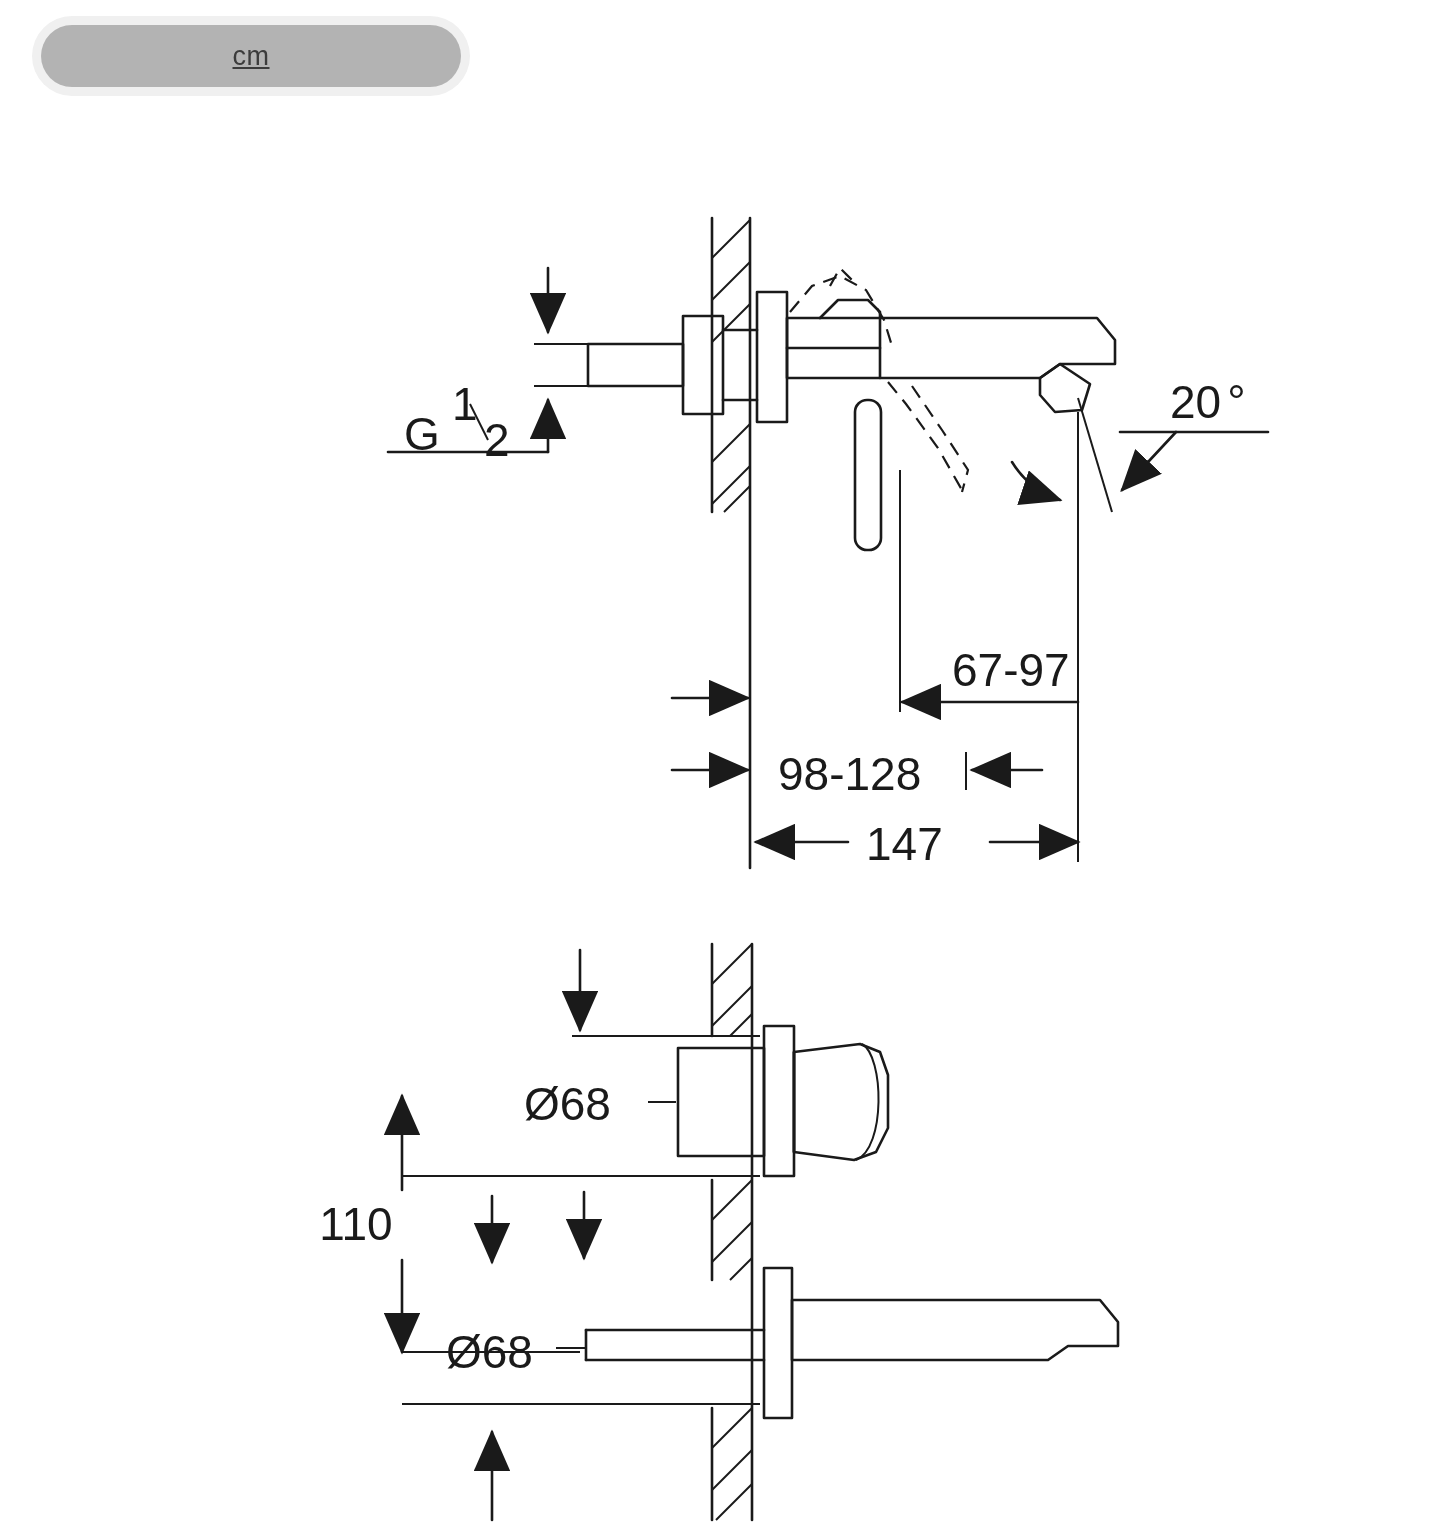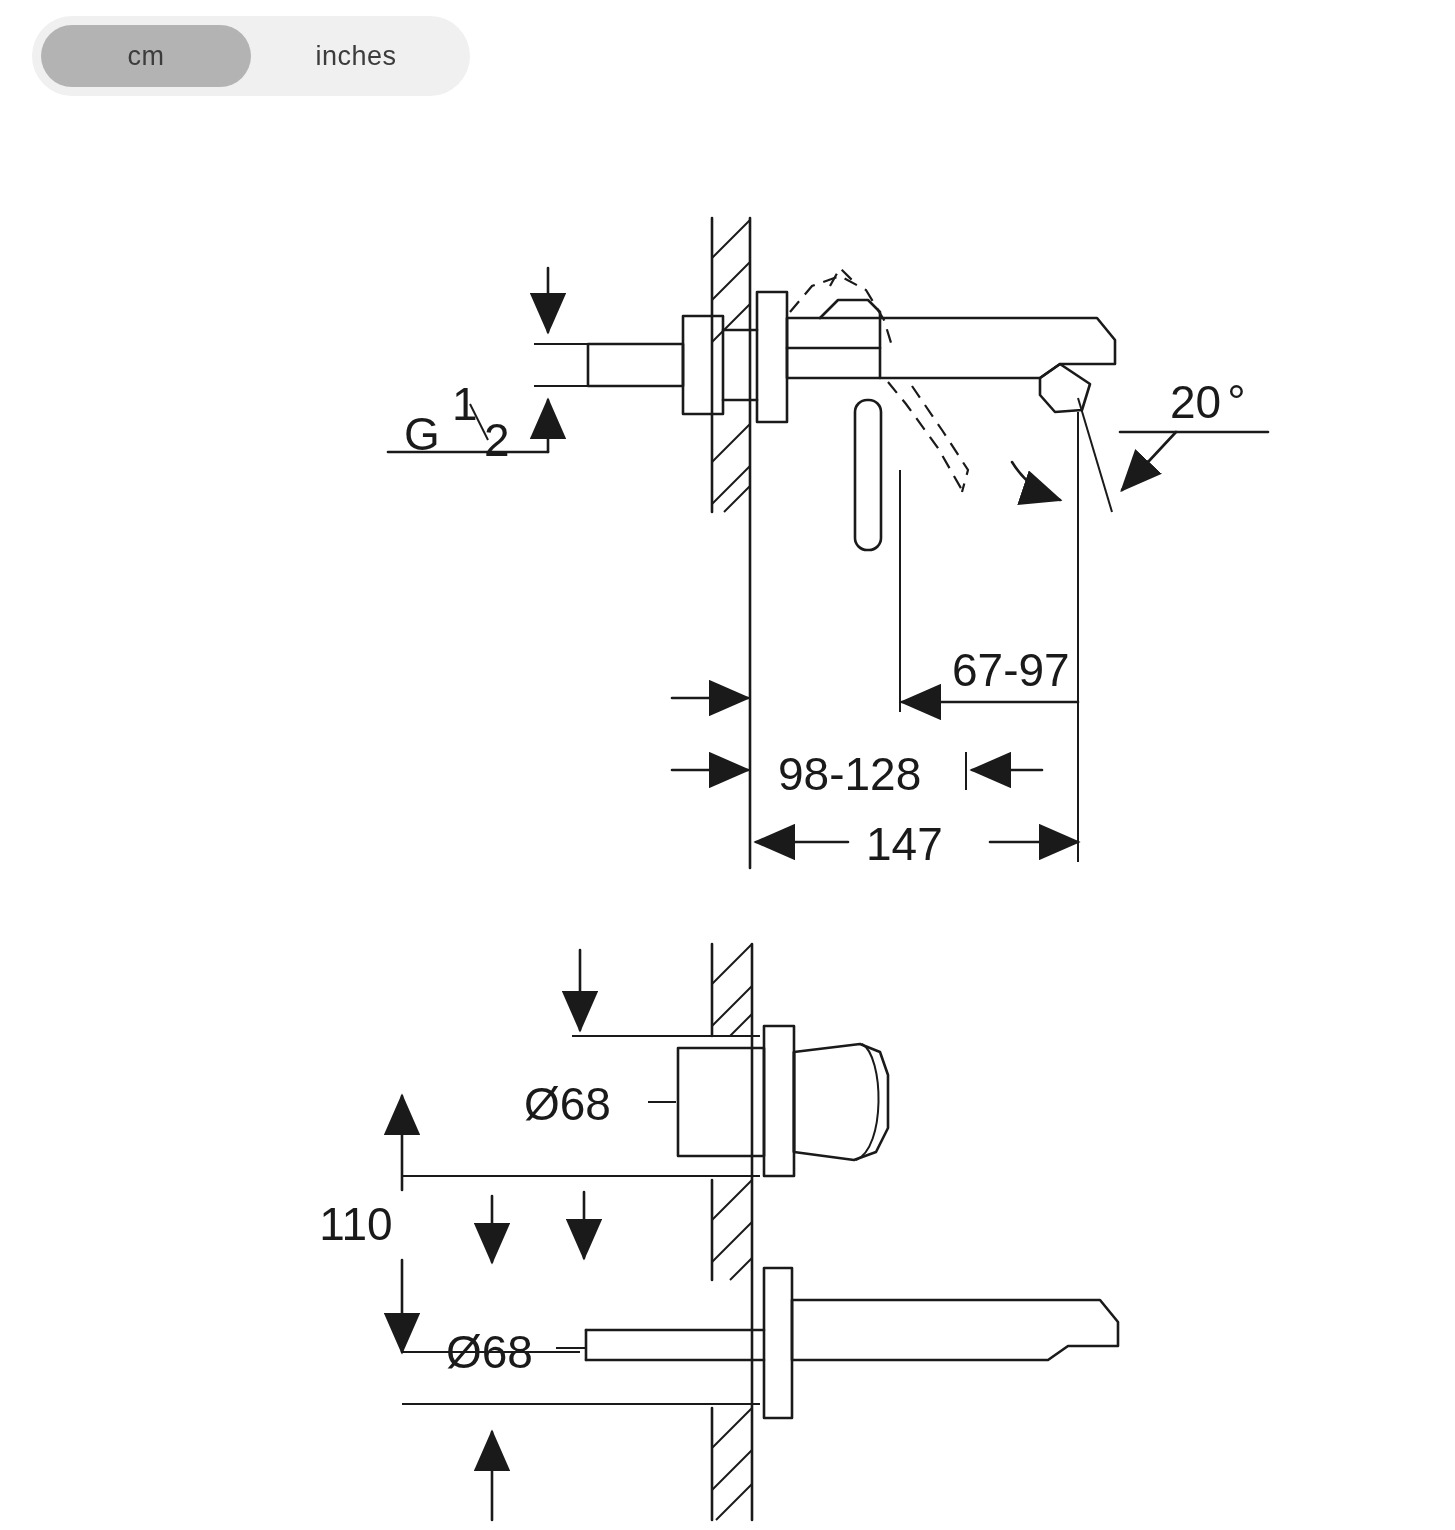--- a/index.html
+++ b/index.html
@@ -37,20 +37,21 @@
     align-items: center;
     justify-content: center;
     font-size: 27px;
     color: #3c3c3c;
     letter-spacing: 0.5px;
     cursor: pointer;
     user-select: none;
     background: transparent;
     border: none;
     font-family: "Liberation Sans", sans-serif;
+    text-decoration: underline;
   }
   .unit-btn.active {
     background: #b3b3b3;
   }
 
   
   #drawing {
     position: absolute;
     left: 0;
     top: 0;
@@ -82,21 +83,20 @@
     font-family: "Liberation Sans", sans-serif;
     font-size: 46px;
     fill: #1a1a1a;
   }
 </style>
 </head>
 <body>
 
 <div id="unit-toggle">
   <button class="unit-btn active">cm</button>
-  <button class="unit-btn">inches</button>
 </div>
 
 <div id="drawing">
 <svg width="1455" height="1530" viewBox="0 0 1455 1530" xmlns="http://www.w3.org/2000/svg">
   <defs>
     <marker id="arrEnd" markerWidth="16" markerHeight="14" refX="15" refY="7" orient="auto">
       <path d="M0,0 L16,7 L0,14 z" fill="#1a1a1a"></path>
     </marker>
     <marker id="arrStart" markerWidth="16" markerHeight="14" refX="1" refY="7" orient="auto">
       <path d="M16,0 L0,7 L16,14 z" fill="#1a1a1a"></path>

